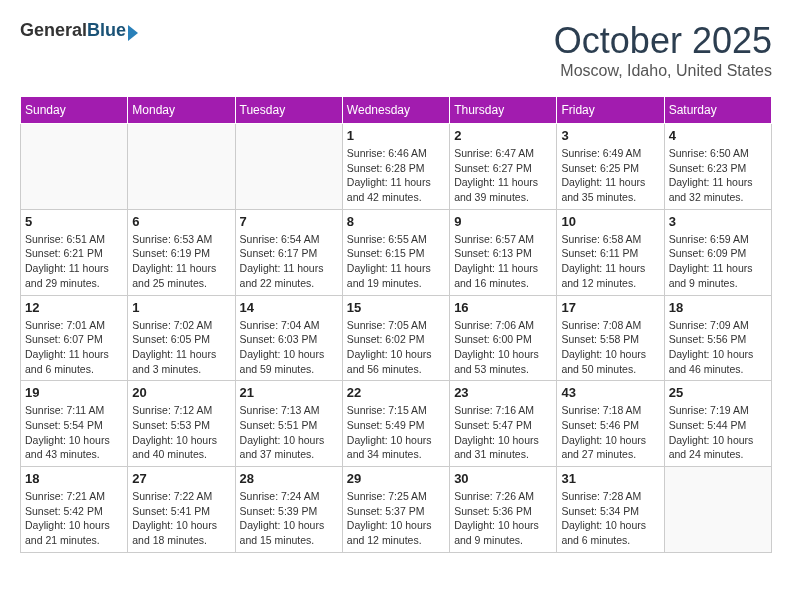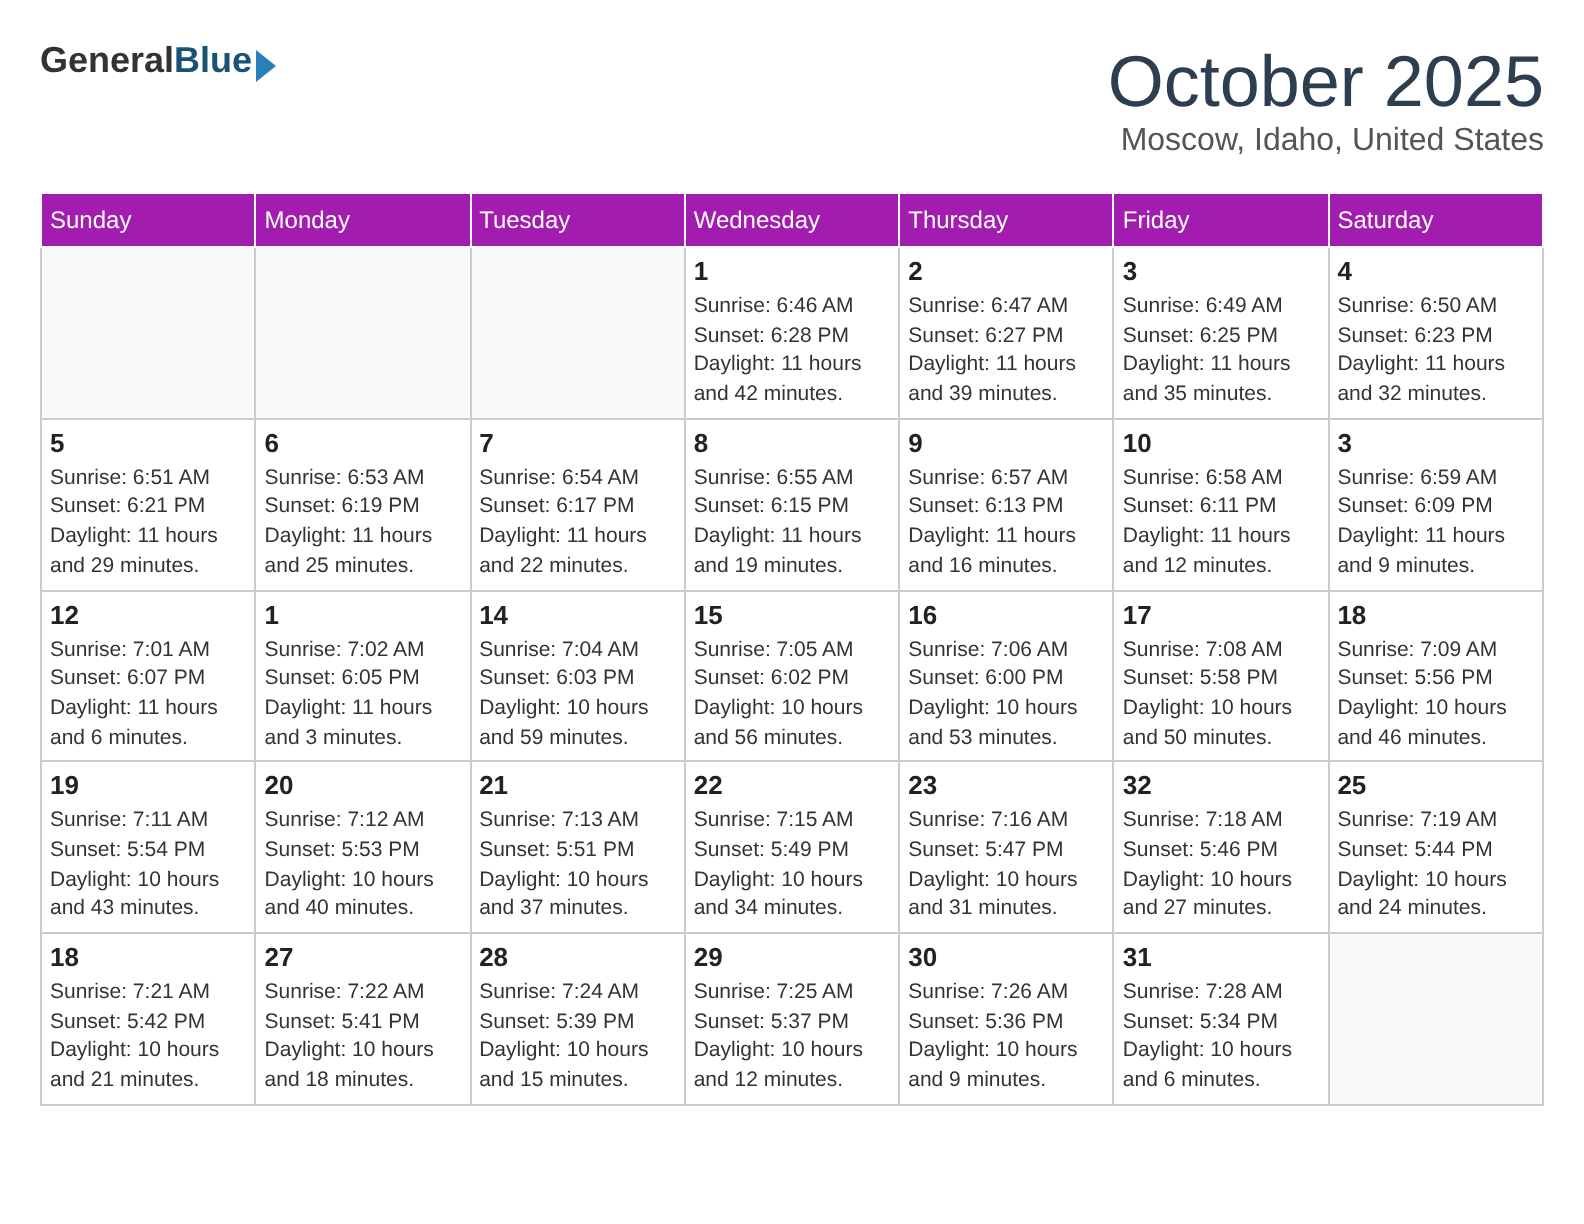--- a/index.html
+++ b/index.html
@@ -220,21 +220,21 @@
         </td>
         <td>
           <span class="day-num">22</span>
           <div class="day-info">Sunrise: 7:15 AM<br>Sunset: 5:49 PM<br>Daylight: 10 hours<br>and 34 minutes.</div>
         </td>
         <td>
           <span class="day-num">23</span>
           <div class="day-info">Sunrise: 7:16 AM<br>Sunset: 5:47 PM<br>Daylight: 10 hours<br>and 31 minutes.</div>
         </td>
         <td>
-          <span class="day-num">32</span>
+          <span class="day-num">43</span>
           <div class="day-info">Sunrise: 7:18 AM<br>Sunset: 5:46 PM<br>Daylight: 10 hours<br>and 27 minutes.</div>
         </td>
         <td>
           <span class="day-num">25</span>
           <div class="day-info">Sunrise: 7:19 AM<br>Sunset: 5:44 PM<br>Daylight: 10 hours<br>and 24 minutes.</div>
         </td>
       </tr>
       <tr>
         <td>
           <span class="day-num">18</span>

